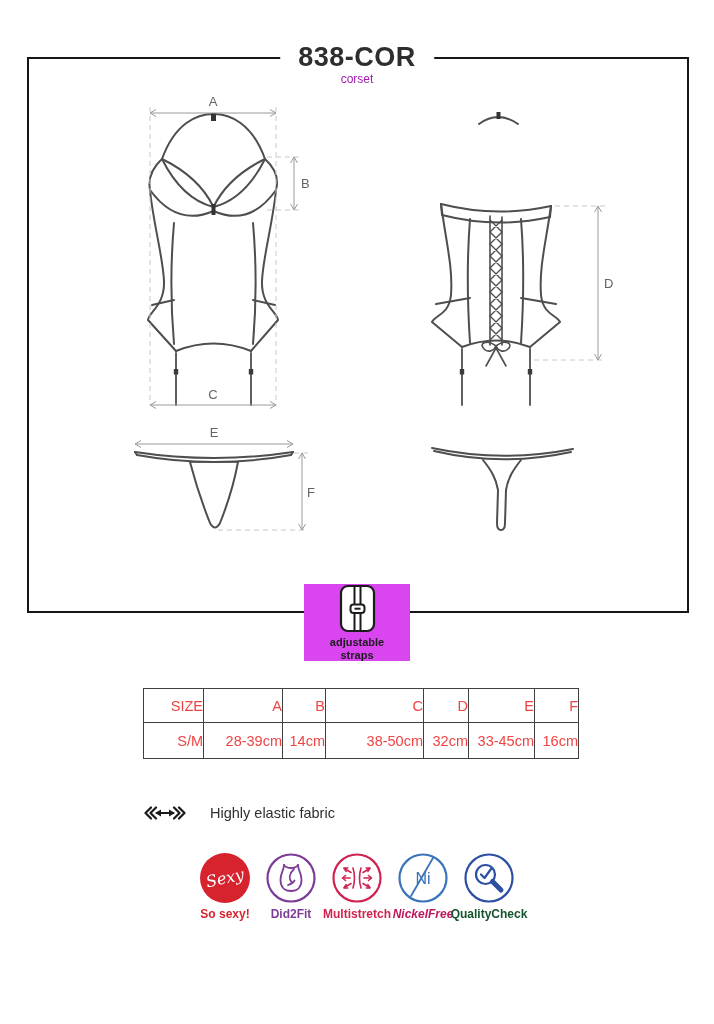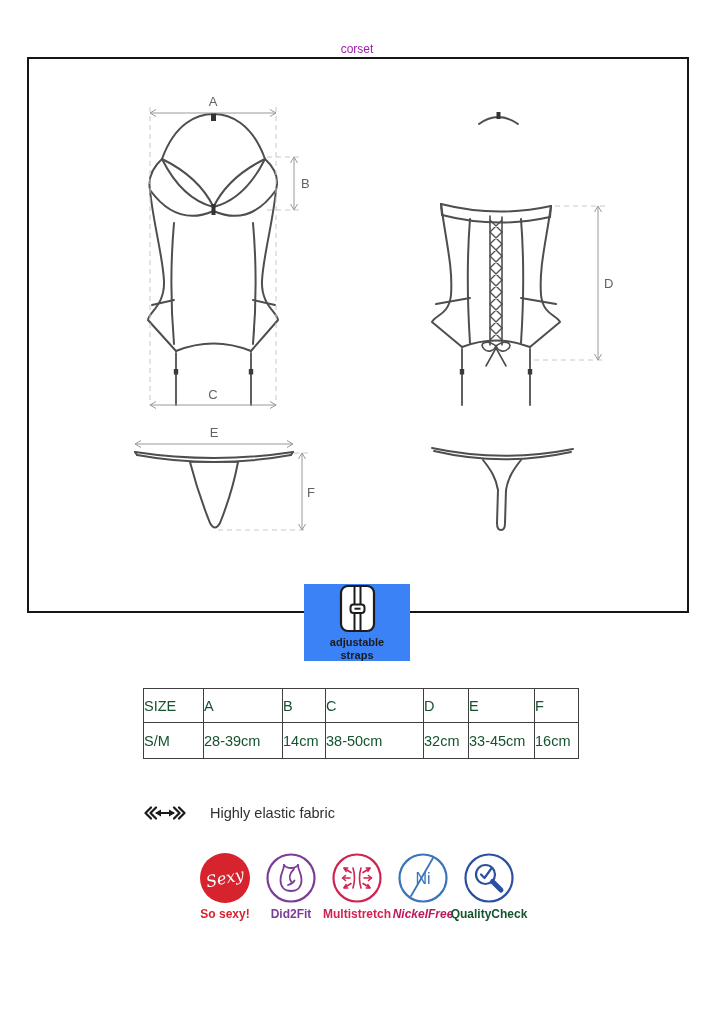--- a/index.html
+++ b/index.html
@@ -7,47 +7,48 @@
         font-family:"Liberation Sans",sans-serif;color:#3a3a3a;}
   .frame{position:absolute;left:27px;top:57px;width:662px;height:556px;
          border:2px solid #161616;box-sizing:border-box;}
   .title-block{position:absolute;left:50%;top:42px;transform:translateX(-50%);
          background:#fff;padding:0 18px;text-align:center;z-index:3;}
   .title{font-size:27px;font-weight:600;letter-spacing:.5px;color:#2e2e2e;line-height:30px;}
   .subtitle{font-size:12px;color:#a21caf;line-height:14px;}
   .diagram{position:absolute;left:27px;top:57px;z-index:1;}
   .dim-label{font-size:13px;fill:#636363;}
   .features{position:absolute;left:50%;top:584px;transform:translateX(-50%);
-         background:#3b82f6;display:flex;gap:32px;padding:0 16px;z-index:3;}
+         background:#d946ef;display:flex;gap:32px;padding:0 16px;z-index:3;}
   .feature{display:flex;flex-direction:column;align-items:center;width:74px;}
   .feature svg{display:block;}
   .feature-label{margin-top:3px;font-size:11px;font-weight:bold;color:#1b1b1b;
          line-height:12.5px;text-align:center;}
   .size-table{position:absolute;left:143px;top:688px;border-collapse:collapse;
          table-layout:fixed;z-index:2;}
-  .size-table th,.size-table td{border:1px solid #3f3f3f;text-align:left;
-         font-size:14.5px;font-weight:normal;color:#14532d;padding:0;}
+  .size-table th,.size-table td{border:1px solid #3f3f3f;text-align:right;
+         font-size:14.5px;font-weight:normal;color:#ef4444;padding:0;}
   .size-table th{height:33px;}
   .size-table td{height:35px;}
   .fabric-note{position:absolute;left:143px;top:805px;display:flex;align-items:center;
          gap:23px;z-index:2;}
   .fabric-note span{font-size:14.5px;color:#2f2f2f;}
   .badges{position:absolute;left:50%;top:852px;transform:translateX(-50%);
          display:flex;z-index:2;}
   .badge{width:66px;display:flex;flex-direction:column;align-items:center;}
   .badge-label{margin-top:3px;font-size:12px;font-weight:bold;white-space:nowrap;}
 </style>
 </head>
 <body>
 
 <div class="page">
 
   <div class="frame"></div>
 
   <div class="title-block">
+    <div class="title">838-COR</div>
     <div class="subtitle">corset</div>
   </div>
 
   <svg class="diagram" width="662" height="556" viewBox="0 0 662 556">
 
     <g fill="none" stroke="#4e4e50" stroke-width="2" stroke-linecap="round" stroke-linejoin="round">
       <path d="M135,102 C148,66 170,57 186.5,57 C203,57 225,66 238,102"></path>
       <path d="M135,102 C124,112 121,122 123,133 C126,165 136,200 137,224 C138,248 122,255 121,263 L149,294"></path>
       <path d="M238,102 C249,112 252,122 249,133 C246,165 236,200 235,224 C234,248 250,255 251,263 L224,294"></path>
       <path d="M123,133 Q150,170 186.5,154"></path>

